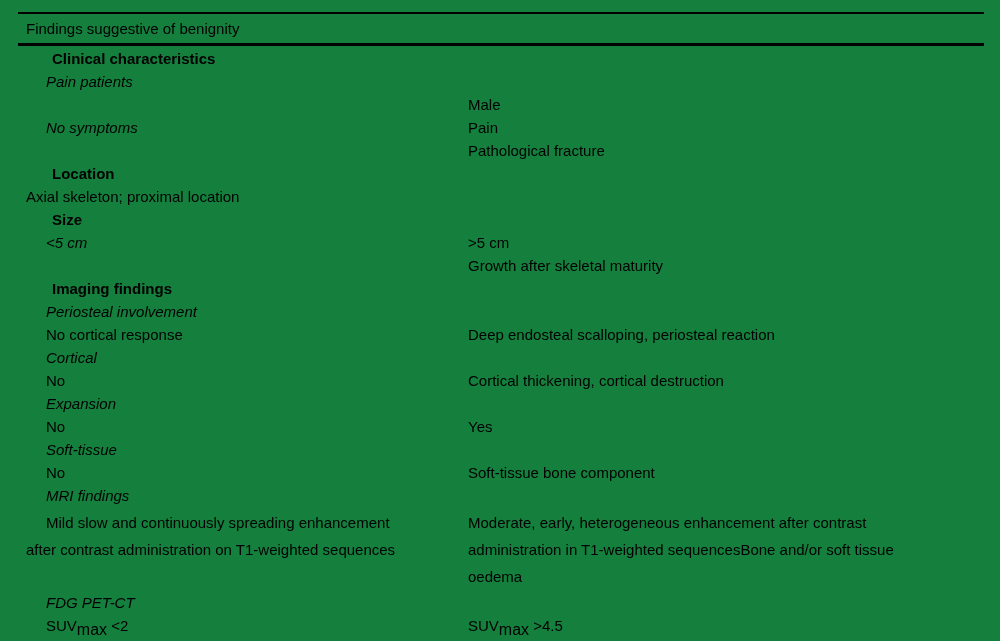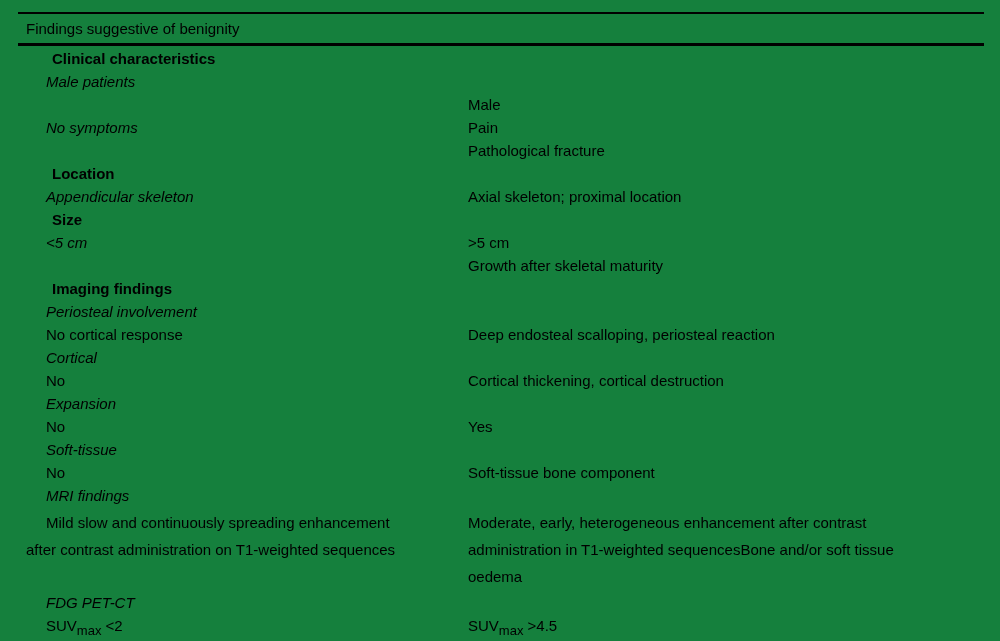--- a/index.html
+++ b/index.html
@@ -56,21 +56,21 @@
   .left.it  { font-style: italic; padding-left: 20px; }
   .left.pad { padding-left: 20px; }
   .row.wrap-row {
     line-height: 27px;
     padding-top: 2px;
     padding-bottom: 1px;
   }
   .wrap-left { text-indent: 20px; }
   .right-cell { max-width: 480px; }
   .suv-sub {
-    font-size: 13px;
+    font-size: 16px;
     vertical-align: -4px;
     line-height: 0;
   }
 </style>
 </head>
 <body>
 
 <div class="page">
   <div class="table-wrap">
 
@@ -83,21 +83,21 @@
     <div class="rule rule-heavy"></div>
 
     <div class="body">
 
       <div class="row">
         <div class="cell left sec">Clinical characteristics</div>
         <div class="cell right-cell"></div>
       </div>
 
       <div class="row">
-        <div class="cell left it">Male patients</div>
+        <div class="cell left it">Pain patients</div>
       </div>
 
       <div class="row">
         <div class="cell left"></div>
         <div class="cell right-cell">Male</div>
       </div>
 
       <div class="row">
         <div class="cell left it">No symptoms</div>
         <div class="cell right-cell">Pain</div>
@@ -107,21 +107,20 @@
         <div class="cell left"></div>
         <div class="cell right-cell">Pathological fracture</div>
       </div>
 
       <div class="row">
         <div class="cell left sec">Location</div>
         <div class="cell right-cell"></div>
       </div>
 
       <div class="row">
-        <div class="cell left it">Appendicular skeleton</div>
         <div class="cell right-cell">Axial skeleton; proximal location</div>
       </div>
 
       <div class="row">
         <div class="cell left sec">Size</div>
         <div class="cell right-cell"></div>
       </div>
 
       <div class="row">
         <div class="cell left it">&lt;5 cm</div>

